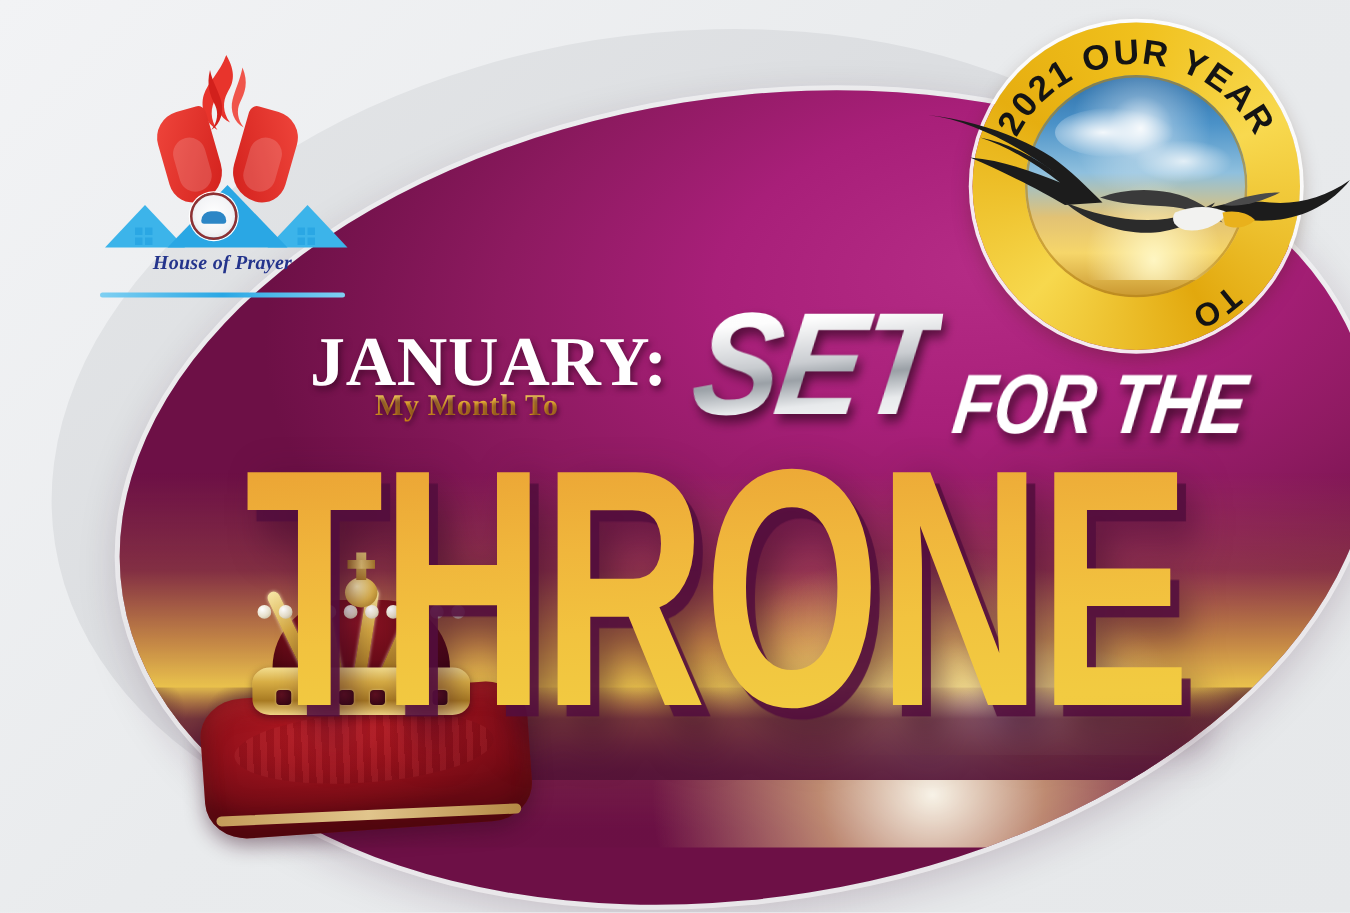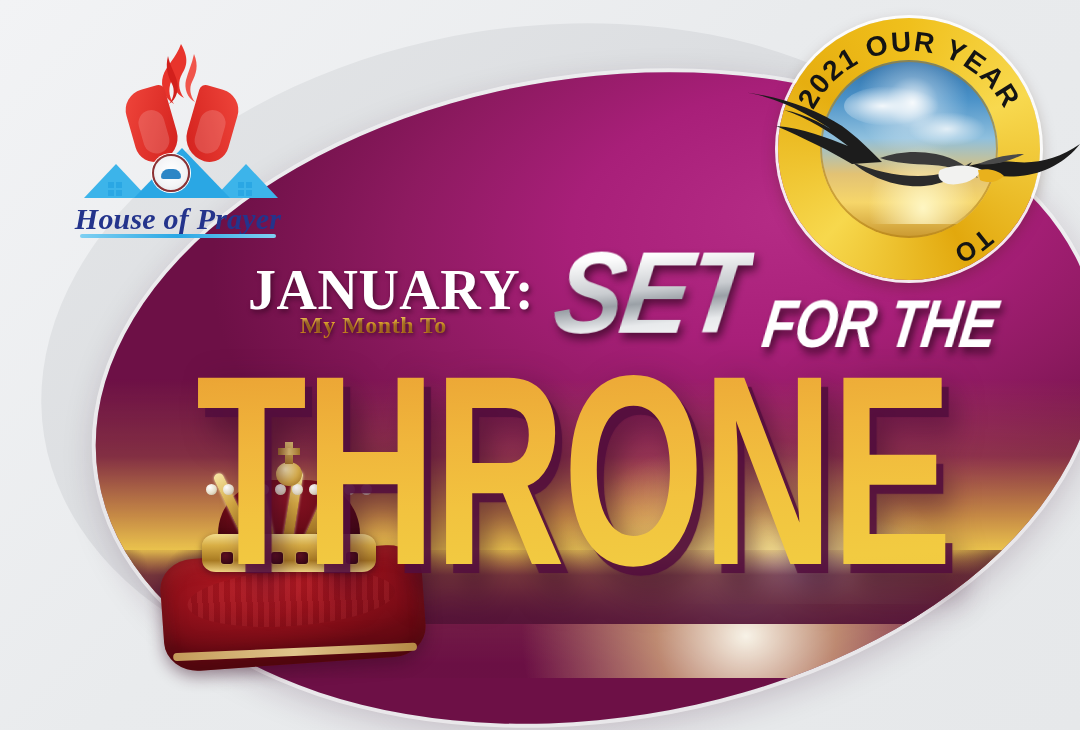--- a/index.html
+++ b/index.html
@@ -168,21 +168,21 @@
       linear-gradient(#2aa7e4,#2aa7e4) 8px 0/6px 6px no-repeat,
       linear-gradient(#2aa7e4,#2aa7e4) 0 8px/6px 6px no-repeat,
       linear-gradient(#2aa7e4,#2aa7e4) 8px 8px/6px 6px no-repeat;}
   .win-l{left:26px;} .win-r{left:156px;}
   .emblem{position:absolute;left:84px;top:112px;width:34px;height:34px;border-radius:50%;
     background:radial-gradient(circle at 50% 46%, #ffffff 0%,#f3f4f6 58%, #d9dde1 100%);
     border:2px solid #8d3133;box-shadow:0 0 0 1px #fff;}
   .emblem:after{content:"";position:absolute;left:7px;top:13px;width:20px;height:10px;border-radius:10px 10px 3px 3px;
     background:#2c86c6;}
   .logo-text{position:absolute;left:0;top:160px;width:220px;text-align:center;
-    font-family:"Liberation Serif", serif;font-weight:700;font-style:italic;font-size:30px;
+    font-family:"Liberation Serif", serif;font-weight:700;font-style:italic;font-size:16px;
     color:#24348c;letter-spacing:.2px;}
   .logo-rule{position:absolute;left:12px;top:192px;width:196px;height:4px;border-radius:2px;
     background:linear-gradient(90deg,#7fd0f2,#2aa7e4,#7fd0f2);}
 
   
   .badge{position:absolute;left:778px;top:18px;width:262px;height:262px;}
   .badge-ring{
     position:absolute;left:0;top:0;width:262px;height:262px;border-radius:50%;
     background:conic-gradient(from 0deg,#f0c01c,#f8d94f 18%,#e2a80d 42%,#f7d84d 62%,#e6ae10 84%,#f0c01c 100%);
     box-shadow:0 0 0 3px rgba(255,255,255,.9), 0 6px 16px rgba(60,30,10,.35);

